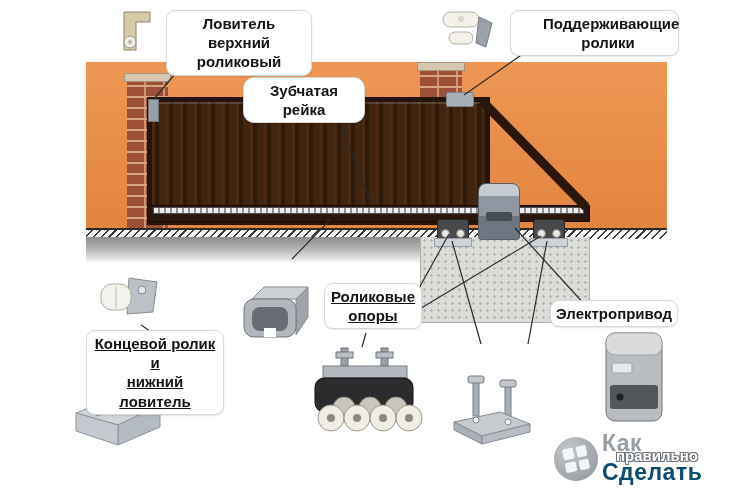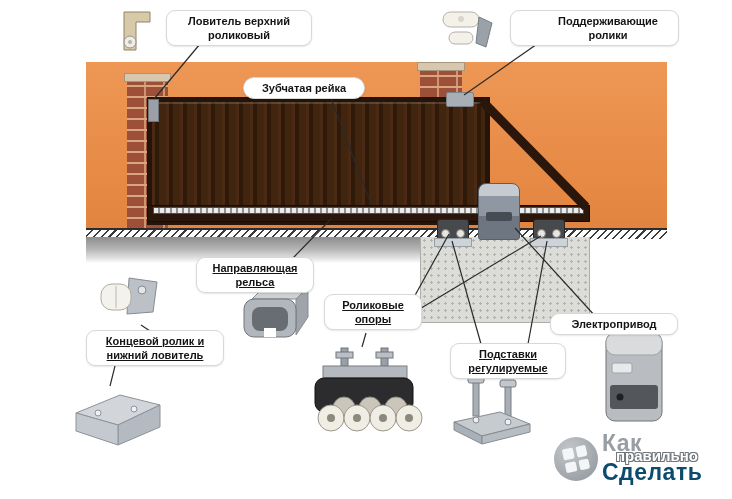--- a/index.html
+++ b/index.html
@@ -59,31 +59,31 @@
   #icon-support-rollers{left:440px;top:5px;}
   #icon-end-roller{left:95px;top:268px;}
   #icon-lower-catcher{left:68px;top:383px;}
   #icon-rail-profile{left:238px;top:283px;}
   #icon-carriage{left:303px;top:346px;}
   #icon-stands{left:448px;top:374px;}
   #icon-drive{left:594px;top:323px;}
 
   
   .label{position:absolute;background:#fff;border:1px solid #d8d8d8;border-radius:9px;
-        padding:3px 5px;font-size:11px;font-weight:bold;color:#141414;text-align:center;
+        padding:3px 5px;font-size:15px;font-weight:bold;color:#141414;text-align:center;
         line-height:1.28;white-space:pre-line;box-shadow:0 1px 2px rgba(0,0,0,.10);}
   .label.u{text-decoration:underline;}
   #label-upper-catcher{left:166px;top:10px;width:134px;}
   #label-support-rollers{left:510px;top:10px;width:130px;padding-left:32px;}
   #label-gear-rack{left:243px;top:77px;width:110px;border-radius:11px;}
   #label-guide-rail{left:196px;top:257px;width:106px;}
   #label-end-roller{left:86px;top:330px;width:126px;}
-  #label-roller-supports{left:324px;top:294px;width:86px;}
+  #label-roller-supports{left:324px;top:283px;width:86px;}
   #label-stands{left:450px;top:343px;width:104px;}
-  #label-drive{left:550px;top:313px;width:116px;}
+  #label-drive{left:550px;top:300px;width:116px;}
 
   
   .wm{position:absolute;z-index:30;}
   #wm-logo{left:554px;top:437px;width:44px;height:44px;border-radius:50%;
         background:radial-gradient(circle at 35% 30%,#c3c7cb,#8e949a);display:flex;
         align-items:center;justify-content:center;}
   .wm-window{width:24px;height:24px;display:grid;grid-template-columns:1fr 1fr;
         grid-template-rows:1fr 1fr;gap:3px;transform:rotate(-12deg);}
   .wm-window span{background:#f4f5f6;border-radius:2px;}
   #wm-word1{left:602px;top:430px;font-size:23px;font-weight:bold;color:#989ea4;letter-spacing:.5px;text-align:right;}
@@ -236,28 +236,24 @@
       <circle cx="26" cy="74" r="3.5" fill="#1e2023"></circle>
       <rect x="18" y="40" width="20" height="10" rx="2" fill="#e8e9ea" stroke="#9fa2a6"></rect>
     </svg>
   </div>
 
   <div class="label" id="label-upper-catcher">Ловитель верхний
 роликовый</div>
   <div class="label" id="label-support-rollers">Поддерживающие
 ролики</div>
   <div class="label" id="label-gear-rack">Зубчатая рейка</div>
-  <div class="label u" id="label-guide-rail">Направляющая
-рельса</div>
   <div class="label u" id="label-end-roller">Концевой ролик и
 нижний ловитель</div>
   <div class="label u" id="label-roller-supports">Роликовые
 опоры</div>
-  <div class="label u" id="label-stands">Подставки
-регулируемые</div>
   <div class="label" id="label-drive">Электропривод</div>
 
   <div class="wm" id="wm-logo">
     <div class="wm-window">
       <span></span>
         <span></span>
         <span></span>
         <span></span>
     </div>
   </div>

